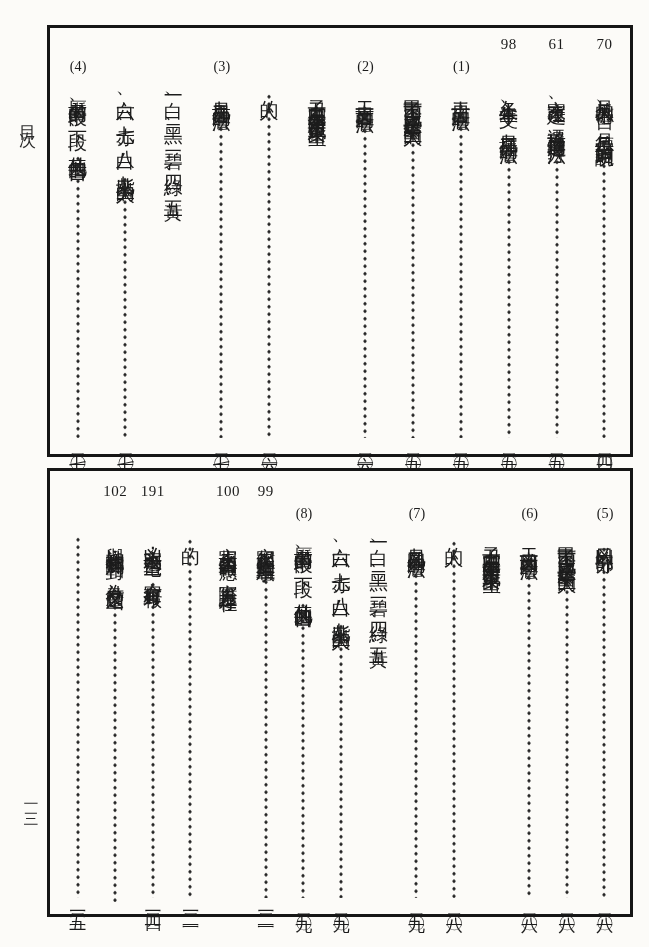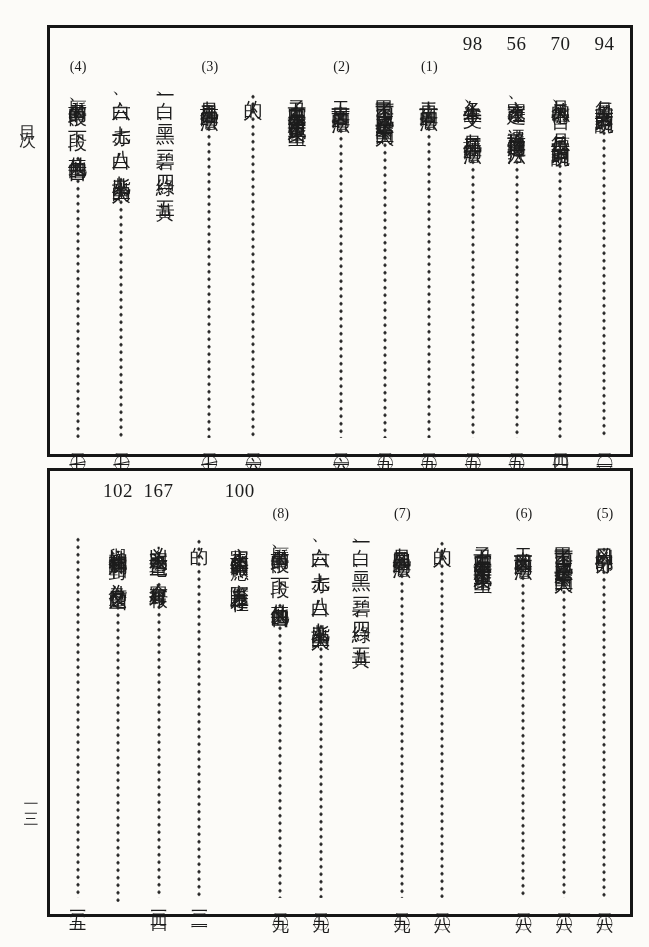--- a/index.html
+++ b/index.html
@@ -38,21 +38,21 @@
     width:33px;
     display:flex;
     flex-direction:column;
     align-items:center;
     box-sizing:border-box;
   }
   .num {
     height:25px;
     width:100%;
     text-align:center;
-    font-size:19px;
+    font-size:15px;
     line-height:22px;
     letter-spacing:0.5px;
   }
   .vcontent {
     flex:1;
     writing-mode:vertical-rl;
     text-orientation:upright;
     display:flex;
     flex-direction:row;      
     align-items:center;
@@ -86,39 +86,30 @@
 </style>
 </head>
 <body>
 
 <div class="page">
   <div class="margin-label top">目次</div>
   <div class="margin-label bottom">一三</div>
 
   <div class="toc-box top-box">
       <div class="col">
-    <div class="num">94</div>
-    <div class="vcontent">
-      <span class="marker"></span>
-      <span class="vtext">每月的大吉方的説明</span>
-      <span class="leader"></span>
-      <span class="pagenum">二〇二</span>
-    </div>
-  </div>
-      <div class="col">
     <div class="num">70</div>
     <div class="vcontent">
       <span class="marker"></span>
       <span class="vtext">月的天德吊宮、月德吊宮吉方的説明</span>
       <span class="leader"></span>
       <span class="pagenum">二〇四</span>
     </div>
   </div>
       <div class="col">
-    <div class="num">56</div>
+    <div class="num">61</div>
     <div class="vcontent">
       <span class="marker"></span>
       <span class="vtext">家宅改建、遷移吉日的選擇方法</span>
       <span class="leader"></span>
       <span class="pagenum">二〇五</span>
     </div>
   </div>
       <div class="col">
     <div class="num">98</div>
     <div class="vcontent">
@@ -283,38 +274,47 @@
       <div class="col">
     <div class="num"></div>
     <div class="vcontent">
       <span class="marker">(8)</span>
       <span class="vtext">曆書的中段、下段、其他的凶日</span>
       <span class="leader"></span>
       <span class="pagenum">二〇九</span>
     </div>
   </div>
       <div class="col">
+    <div class="num">99</div>
+    <div class="vcontent">
+      <span class="marker"></span>
+      <span class="vtext">家相鑑定上的注意事項</span>
+      <span class="leader"></span>
+      <span class="pagenum">二一二</span>
+    </div>
+  </div>
+      <div class="col">
     <div class="num">100</div>
     <div class="vcontent">
       <span class="marker"></span>
       <span class="vtext">家相上吉凶的報應，實際上是存在</span>
 
     </div>
   </div>
       <div class="col">
     <div class="num"></div>
     <div class="vcontent">
       <span class="marker"></span>
       <span class="vtext">的</span>
       <span class="leader"></span>
       <span class="pagenum">二一二</span>
     </div>
   </div>
       <div class="col">
-    <div class="num">167</div>
+    <div class="num">191</div>
     <div class="vcontent">
       <span class="marker"></span>
       <span class="vtext">凶宅改為吉宅，一定會有好報</span>
       <span class="leader"></span>
       <span class="pagenum">二一四</span>
     </div>
   </div>
       <div class="col">
     <div class="num">102</div>
     <div class="vcontent">

